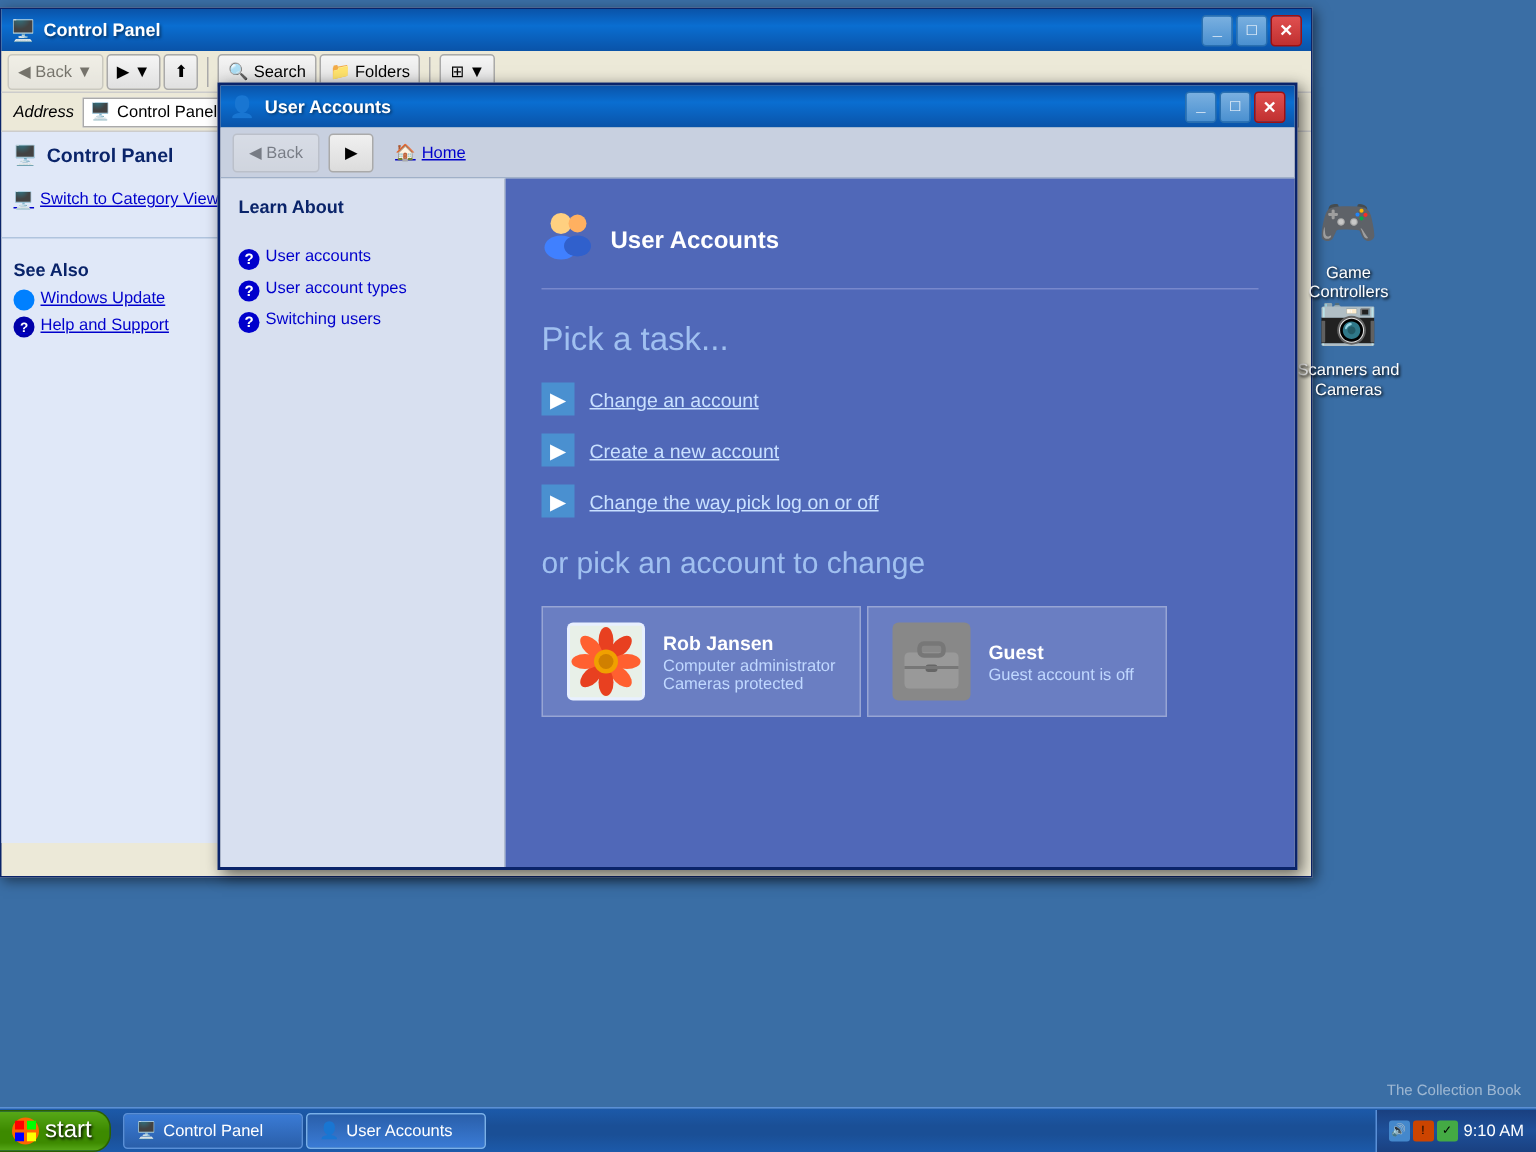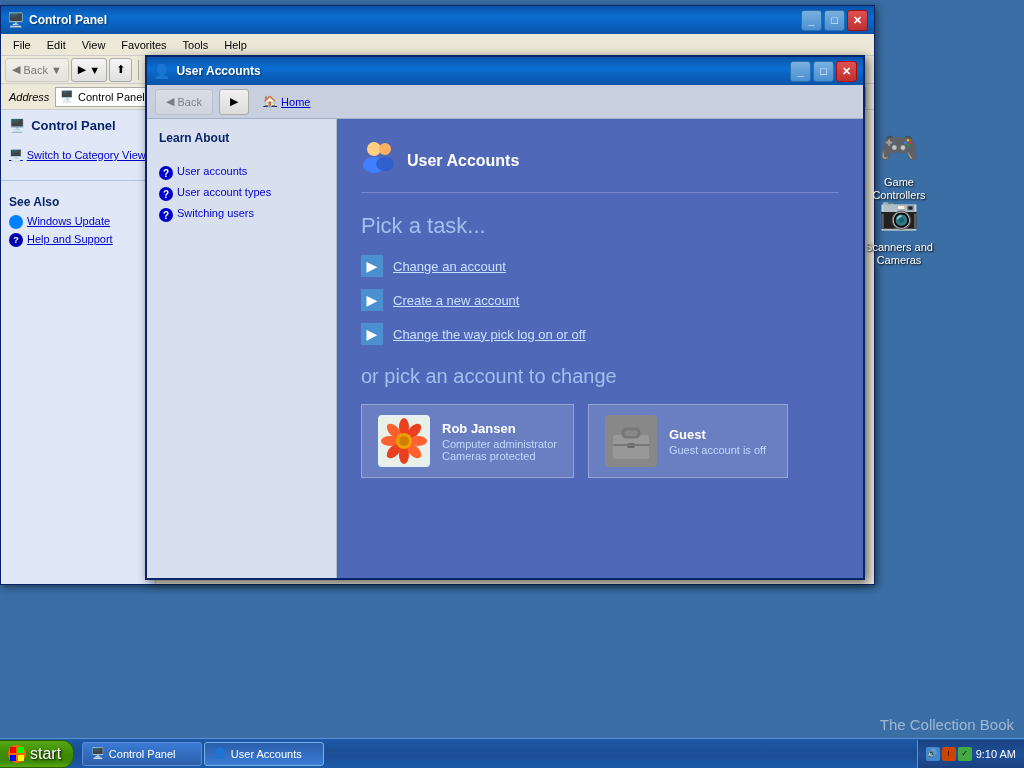--- a/index.html
+++ b/index.html
@@ -519,21 +519,21 @@
     }
 
     .ua-or-pick {
       font-size: 20px;
       color: #a0c0f0;
       margin: 20px 0 16px 0;
     }
 
     .ua-accounts-grid {
       display: flex;
-      gap: 14px;
+      gap: 4px;
       flex-wrap: wrap;
       align-items: flex-end;
     }
 
     .ua-account-card {
       background: rgba(255,255,255,0.15);
       border: 1px solid rgba(255,255,255,0.3);
       padding: 10px 16px;
       display: flex;
       align-items: center;
@@ -602,49 +602,41 @@
       top: 185px;
       right: 85px;
     }
 
     
     .winxp-logo {
       position: absolute;
       bottom: 35px;
       right: 10px;
       color: rgba(255,255,255,0.5);
-      font-size: 15px;
+      font-size: 10px;
       text-align: center;
       margin-top: 20px;
     }
   </style>
 </head>
 <body>
 
 <div class="desktop">
 
   <div class="cp-window">
     <div class="cp-titlebar">
       <span class="cp-titlebar-icon">🖥️</span>
       <span class="cp-titlebar-title">Control Panel</span>
       <div class="cp-titlebar-buttons">
         <div class="cp-titlebar-btn minimize">_</div>
         <div class="cp-titlebar-btn maximize">□</div>
         <div class="cp-titlebar-btn close">✕</div>
       </div>
     </div>
 
-    <div class="cp-menubar">
-      <span class="cp-menu-item">File</span>
-      <span class="cp-menu-item">Edit</span>
-      <span class="cp-menu-item">View</span>
-      <span class="cp-menu-item">Favorites</span>
-      <span class="cp-menu-item">Tools</span>
-      <span class="cp-menu-item">Help</span>
-    </div>
 
     <div class="cp-toolbar">
       <div class="cp-toolbar-btn disabled">
         <span>◀</span>
         <span>Back</span>
         <span>▼</span>
       </div>
       <div class="cp-toolbar-btn">
         <span>▶</span>
         <span>▼</span>

